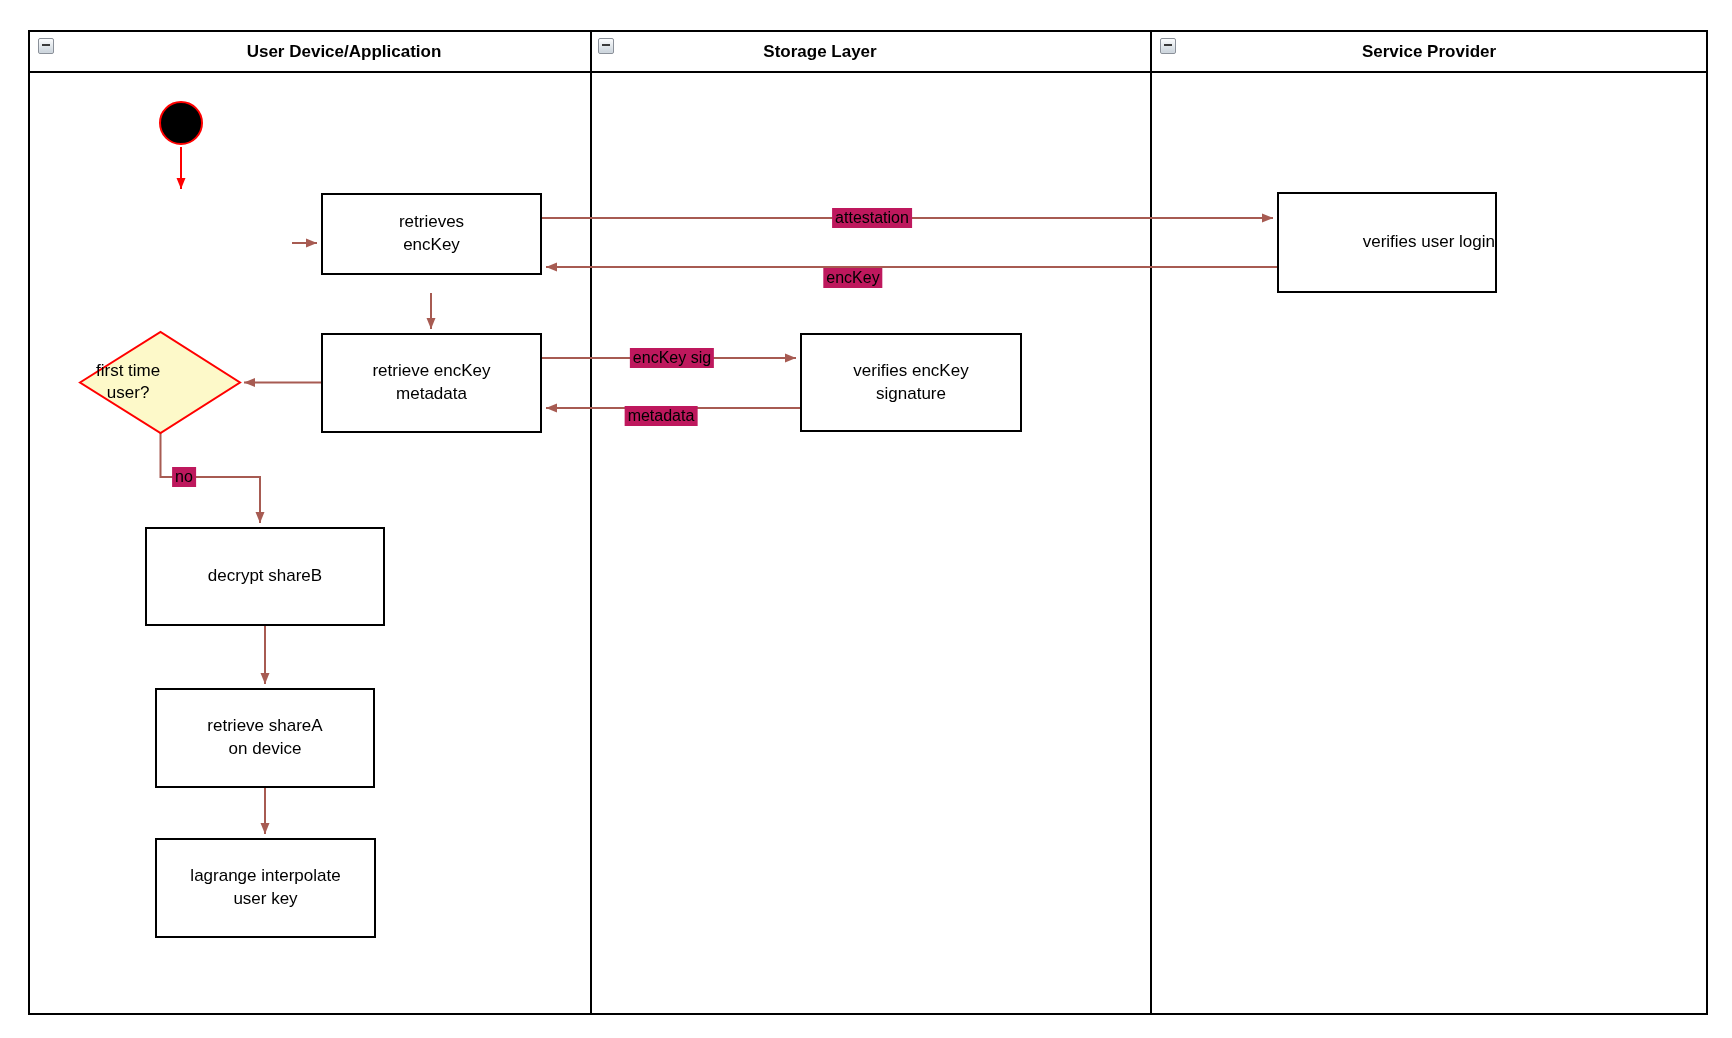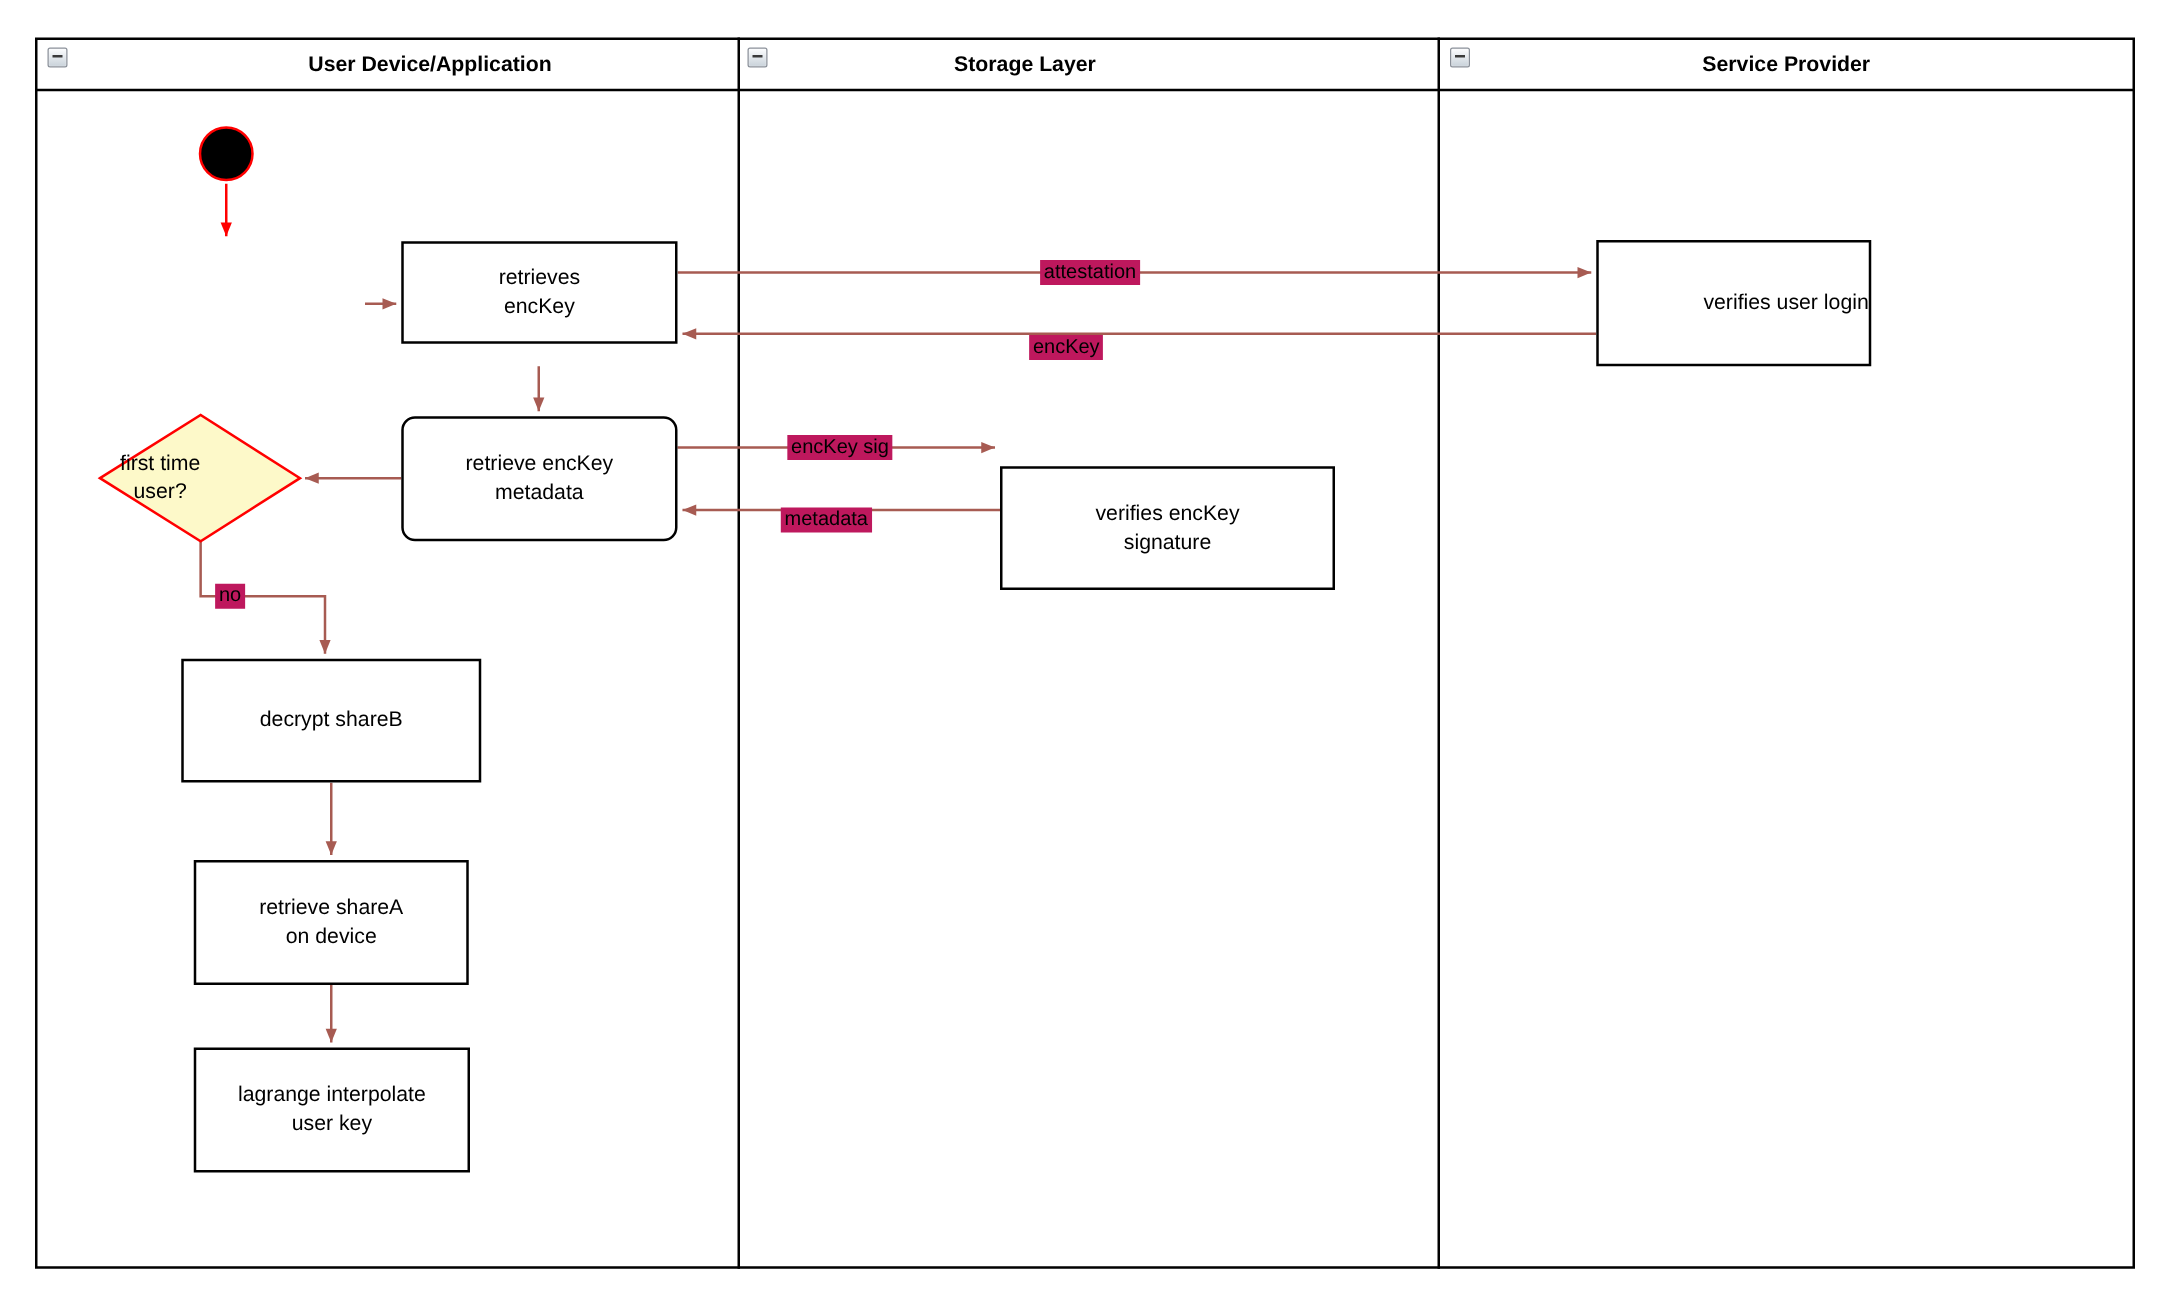--- a/index.html
+++ b/index.html
@@ -85,25 +85,25 @@
 
     <polygon points="80,382.5 160.5,332 240,382.5 160.5,433" fill="#FDF9C9" stroke="#FF0000" stroke-width="2"></polygon>
   </svg>
 
   <div class="start-node"></div>
 
   <div class="node" style="left:321px;top:193px;width:221px;height:82px;">
     <span>retrieves
 encKey</span>
   </div>
-  <div class="node" style="left:321px;top:333px;width:221px;height:100px;border-radius:11px;">
+  <div class="node" style="left:321px;top:333px;width:221px;height:100px;">
     <span>retrieve encKey
 metadata</span>
   </div>
-  <div class="node" style="left:800px;top:333px;width:268px;height:99px;margin-top:40px;">
+  <div class="node" style="left:800px;top:333px;width:222px;height:99px;">
     <span>verifies encKey
 signature</span>
   </div>
   <div class="node" style="left:1277px;top:192px;width:220px;height:101px;justify-content:flex-end;">
     <span>verifies user login</span>
   </div>
   <div class="node" style="left:145px;top:527px;width:240px;height:99px;">
     <span>decrypt shareB</span>
   </div>
   <div class="node" style="left:155px;top:688px;width:220px;height:100px;">

